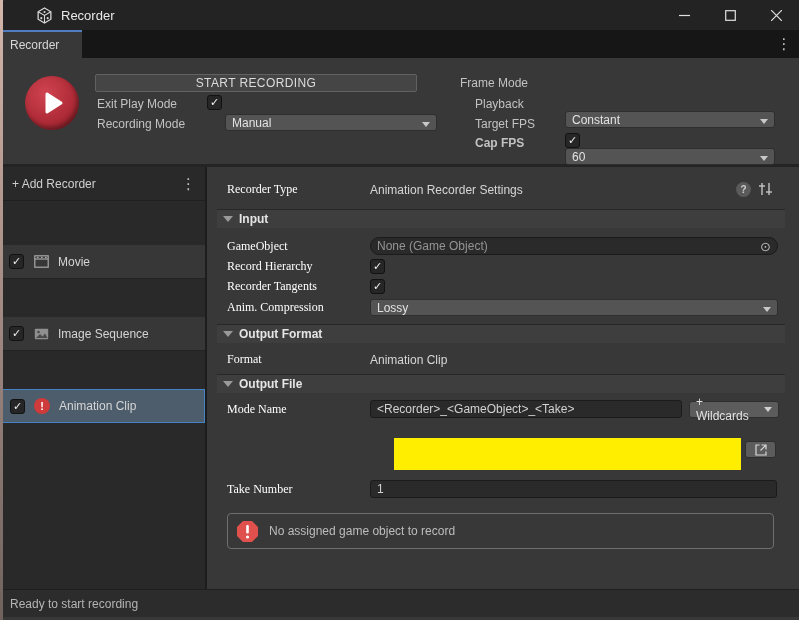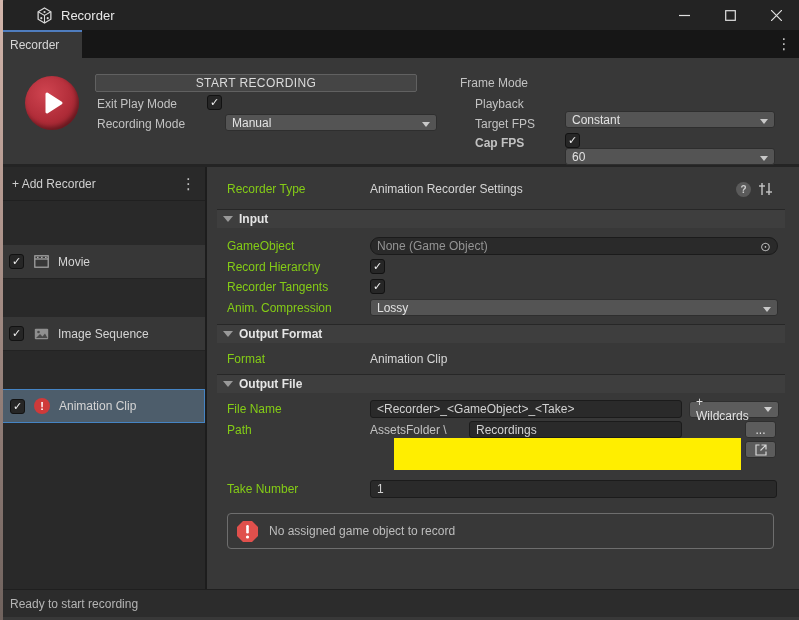--- a/index.html
+++ b/index.html
@@ -53,21 +53,21 @@
   .sb-menu{color:#c0c0c0;font-size:15px;width:14px;text-align:center;}
   .sb-row{height:34px;background:#373737;border-bottom:1px solid #232323;display:flex;
     align-items:center;gap:9px;padding-left:9px;color:#d4d4d4;}
   .sb-row.selected{background:#4d5d6b;border:1px solid #4584c4;}
   .sb-icon{width:16px;height:16px;display:inline-flex;align-items:center;justify-content:center;}
   .warn-badge{width:16px;height:16px;border-radius:50%;background:#cf3a3a;color:#fff;
     font-weight:bold;font-size:11px;display:flex;align-items:center;justify-content:center;}
 
   
   .content{flex:1;background:#383838;position:relative;}
-  .flabel{display:inline-block;width:143px;color:#84cc16;}
+  .flabel{display:inline-block;width:143px;color:#ffffff;font-family:Liberation Serif, serif;}
   .row{position:absolute;left:20px;display:flex;align-items:center;}
   .value{color:#d6d6d6;}
   .section-hdr{position:absolute;left:10px;right:14px;height:19px;background:#3e3e3e;
     border-top:1px solid #272727;display:flex;align-items:center;gap:6px;padding-left:6px;}
   .section-hdr b{color:#e5e5e5;font-size:12px;}
   .tri{width:0;height:0;border-left:5px solid transparent;border-right:5px solid transparent;
     border-top:6px solid #999;}
   .field{background:#2a2a2a;border:1px solid #1b1b1b;border-radius:3px;height:18px;
     color:#d2d2d2;font-family:"Liberation Sans","DejaVu Sans",sans-serif;font-size:12px;padding:0 6px;}
   .objfield{display:flex;align-items:center;justify-content:space-between;color:#949494;}
@@ -271,33 +271,27 @@
       <span class="flabel">Format</span>
       <span class="value">Animation Clip</span>
     </div>
 
     <div class="section-hdr" style="top:207px;">
       <span class="tri"></span>
       <b>Output File</b>
     </div>
 
     <div class="row" style="top:233px;">
-      <span class="flabel">File Name</span>
+      <span class="flabel">Mode Name</span>
       <input class="field" style="width: 312px;" value="&lt;Recorder&gt;_&lt;GameObject&gt;_&lt;Take&gt;">
       <div class="btn wildcards" style="margin-left:7px;width:90px;">
         <span>+ Wildcards</span>
       </div>
     </div>
 
-    <div class="row" style="top:254px;">
-      <span class="flabel">Path</span>
-      <span class="lbl" style="width:99px;">AssetsFolder \</span>
-      <input class="field" style="width: 213px; height: 17px;" value="Recordings">
-      <div class="btn" style="position:absolute;left:518px;top:0;width:31px;">...</div>
-    </div>
 
     <div class="yellow-highlight" style="left:187px;top:271px;width:347px;height:32px;"></div>
     <div class="btn" style="position:absolute;left:538px;top:274px;width:31px;">
       <svg width="12" height="12" viewBox="0 0 12 12">
         <path d="M4.5,1 L1,1 L1,11 L11,11 L11,7.5" fill="none" stroke="#d8d8d8" stroke-width="1.2"></path>
         <path d="M6.5,1 L11,1 L11,5.5 M11,1 L5.5,6.5" fill="none" stroke="#d8d8d8" stroke-width="1.2"></path>
       </svg>
     </div>
 
     <div class="row" style="top:313px;">

